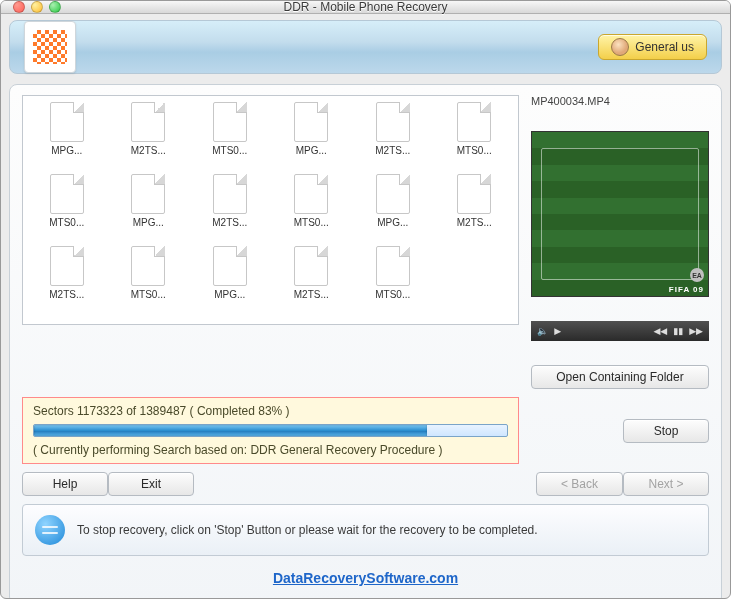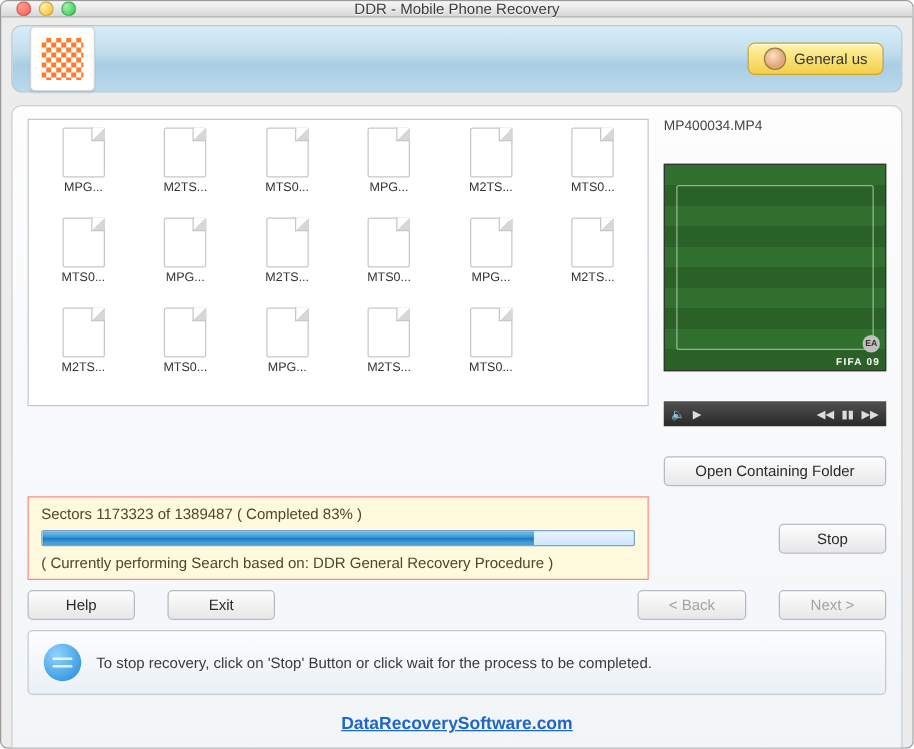--- a/index.html
+++ b/index.html
@@ -39,21 +39,21 @@
 .vbtn{color:#ddd;font-size:9px}
 .spacer{flex:1}
 .btn{background:linear-gradient(#fdfdfd,#e7e7e7);border:1px solid #b5bbc2;border-radius:4px;font-size:12px;color:#2a2a2a;padding:4px 24px;cursor:pointer;text-align:center;box-shadow:inset 0 1px 0 #fff}
 .btn.wide{width:100%}
 .row2{display:flex;gap:12px;align-items:stretch}
 .progress-box{flex:1;border:1px solid #ff8a8a;background:#fff9dd;padding:6px 10px;display:flex;flex-direction:column;gap:6px;font-size:12px;color:#4a4a2a}
 .pbar{height:13px;border:1px solid #7aa4c8;border-radius:2px;background:linear-gradient(#e8f3ff,#cfe6ff);position:relative;overflow:hidden}
 .pfill{position:absolute;left:0;top:0;bottom:0;width:83%;background:linear-gradient(180deg,#7cc7f2,#2b8fd0 50%,#1d77ba 51%,#5ab4eb);box-shadow:inset 0 0 2px rgba(0,0,0,.3)}
 .stop-col{width:178px;display:flex;align-items:center;justify-content:flex-end}
 .stop-col .btn{width:86px}
-.navrow{display:flex;gap:26px}
+.navrow{display:flex;gap:0}
 .navrow .btn{min-width:86px}
 .navrow .flex{flex:1}
 .tip{border:1px solid #c2cbd4;background:linear-gradient(#fdfdff,#eaf0f6);border-radius:4px;padding:10px 12px;display:flex;align-items:center;gap:12px;font-size:12px;color:#3a3a3a}
 .tip-ico{width:30px;height:30px;border-radius:50%;background:radial-gradient(circle at 35% 30%,#8fd4ff,#1e88d8);position:relative}
 .tip-ico:before,.tip-ico:after{content:"";position:absolute;left:7px;right:7px;height:2px;background:rgba(255,255,255,.8);border-radius:2px}
 .tip-ico:before{top:11px}
 .tip-ico:after{top:17px}
 .footer{text-align:center;padding:6px 0 8px;font-size:14px;color:#1e66c9;font-weight:600;text-decoration:underline}
 .disabled{color:#a3a3a3;cursor:default}
 </style>
@@ -189,18 +189,18 @@
     <div class="navrow">
       <button class="btn">Help</button>
       <button class="btn">Exit</button>
       <div class="flex"></div>
       <button class="btn disabled">&lt; Back</button>
       <button class="btn disabled">Next &gt;</button>
     </div>
 
     <div class="tip">
       <div class="tip-ico"></div>
-      <div>To stop recovery, click on 'Stop' Button or click wait for the process to be completed.</div>
+      <div>To stop recovery, click on 'Stop' Button or please wait for the recovery to be completed.</div>
     </div>
 
     <div class="footer">DataRecoverySoftware.com</div>
   </div>
 </div>
 
 </body></html>

